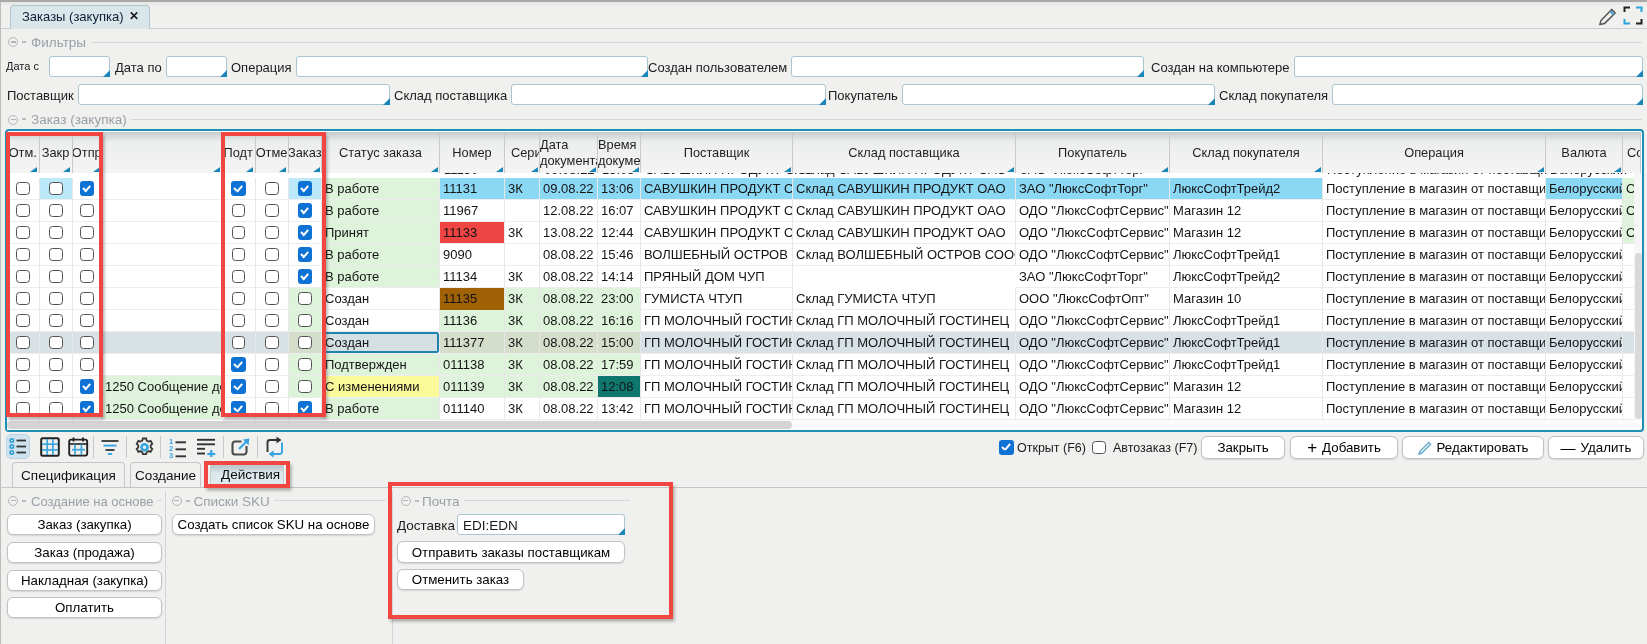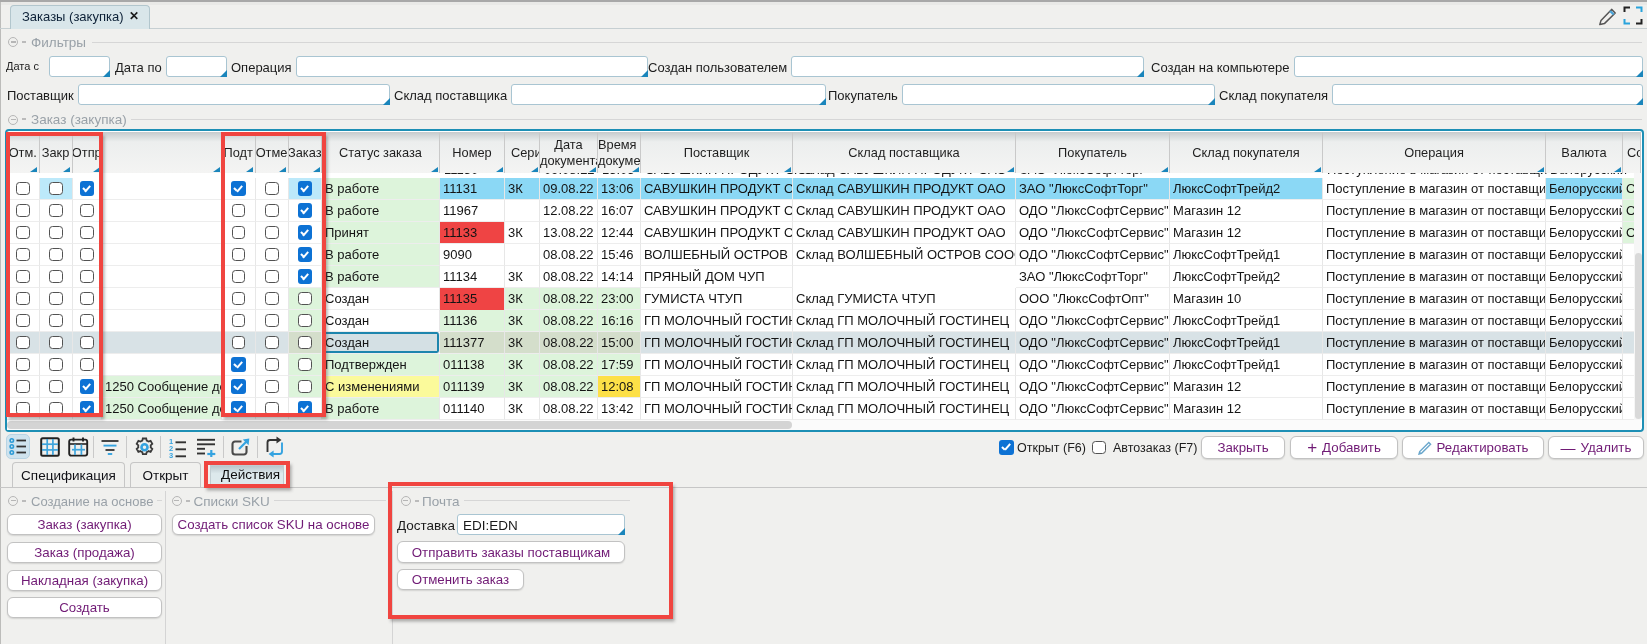--- a/index.html
+++ b/index.html
@@ -19,21 +19,21 @@
   font-size:12.8px;display:flex;align-items:center;justify-content:center;text-align:center;line-height:1.25;overflow:hidden;}
 .sort{position:absolute;width:0;height:0;border-left:7px solid transparent;border-bottom:5px solid #1a85bb;}
 .cell{position:absolute;border-right:1px solid #e7e7e7;border-bottom:1px solid #ededed;
   font-size:13px;color:#141414;line-height:21px;padding:0 3px;white-space:nowrap;overflow:hidden;}
 .cb{position:absolute;width:13.5px;height:13.5px;background:#fff;border:1.5px solid #525252;border-radius:3.5px;}
 .cbc{position:absolute;width:14.5px;height:14.5px;background:#0d72d4;border-radius:3px;}
 .cbc:after{content:"";position:absolute;left:3.2px;top:6.2px;width:4px;height:1.9px;background:#fff;transform:rotate(45deg);transform-origin:left center;}
 .cbc:before{content:"";position:absolute;left:5.6px;top:9.4px;width:7.5px;height:1.9px;background:#fff;transform:rotate(-50deg);transform-origin:left center;}
 .redbox{position:absolute;border:4.5px solid #f04540;box-shadow:1.5px 2.5px 3px rgba(80,80,80,.45);}
 .btn{position:absolute;background:#fff;border:1px solid #c2c2c2;border-radius:6px;
-  font-size:13.3px;color:#701a75;display:flex;align-items:center;justify-content:center;white-space:nowrap;box-shadow:0 1px 1.5px rgba(0,0,0,.12);}
+  font-size:13.3px;color:#000000;display:flex;align-items:center;justify-content:center;white-space:nowrap;box-shadow:0 1px 1.5px rgba(0,0,0,.12);}
 .tbtn{position:absolute;background:#f0f0ee;border:1px solid #c6c6c6;border-bottom:none;border-radius:4px 4px 0 0;
   font-size:13.5px;color:#101016;display:flex;align-items:center;justify-content:center;}
 .vsep{position:absolute;width:1px;background:#c9c9c9;}
 
 </style></head><body>
 <div id="page">
 <div class="abs" style="left:0;top:0;width:1647px;height:2px;background:#a8a8a8"></div>
 <div class="abs" style="left:0;top:2px;width:1647px;height:3px;background:#e9e9e7"></div>
 <div class="abs" style="left:0;top:2px;width:1px;height:642px;background:#bcbcba"></div>
 <div class="abs" style="left:0;top:28px;width:1647px;height:1px;background:#c6cfd2"></div>
@@ -94,21 +94,21 @@
 <div class="hcell" style="left:288.5px;top:132px;width:33.5px;height:41px;justify-content:center;">Заказ</div>
 <div class="sort" style="left:312.5px;top:167px;"></div>
 <div class="hcell" style="left:322px;top:132px;width:118px;height:41px;justify-content:center;">Статус заказа</div>
 <div class="sort" style="left:430.5px;top:167px;"></div>
 <div class="hcell" style="left:440px;top:132px;width:65px;height:41px;justify-content:center;">Номер</div>
 <div class="sort" style="left:495.5px;top:167px;"></div>
 <div class="hcell" style="left:505px;top:132px;width:35px;height:41px;justify-content:flex-start;padding-left:6px;">Серия</div>
 <div class="sort" style="left:530.5px;top:167px;"></div>
 <div class="hcell" style="left:540px;top:132px;width:58px;height:41px;justify-content:center;">
       <div style="width:100%">
-        <div style="text-align:center">Дата</div>
+        <div style="text-align:left">Дата</div>
         <div style="text-align:left;white-space:nowrap">документа</div>
       </div>
     </div>
 <div class="sort" style="left:588.5px;top:167px;"></div>
 <div class="hcell" style="left:598px;top:132px;width:43px;height:41px;justify-content:center;">
       <div style="width:100%">
         <div style="text-align:left;white-space:nowrap">Время</div>
         <div style="text-align:left;white-space:nowrap">документа</div>
       </div>
     </div>
@@ -303,21 +303,21 @@
 <div class="cell" style="left:222px;top:288.0px;width:33.5px;height:22.0px;background:#ffffff;">
       <div class="cb" style="left:9.75px;top:3.5px;"></div>
     </div>
 <div class="cell" style="left:255.5px;top:288.0px;width:33.0px;height:22.0px;background:#ffffff;">
       <div class="cb" style="left:9.5px;top:3.5px;"></div>
     </div>
 <div class="cell" style="left:288.5px;top:288.0px;width:33.5px;height:22.0px;background:#ddf4db;">
       <div class="cb" style="left:9.75px;top:3.5px;"></div>
     </div>
 <div class="cell" style="left:322px;top:288.0px;width:118px;height:22.0px;background:#ffffff;">Создан</div>
-<div class="cell" style="left:440px;top:288.0px;width:65px;height:34px;background:#ef4444;">11135</div>
+<div class="cell" style="left:440px;top:288.0px;width:65px;height:34px;background:#a16207;">11135</div>
 <div class="cell" style="left:505px;top:288.0px;width:35px;height:22.0px;background:#ddf4db;">3К</div>
 <div class="cell" style="left:540px;top:288.0px;width:58px;height:22.0px;background:#ddf4db;">08.08.22</div>
 <div class="cell" style="left:598px;top:288.0px;width:43px;height:22.0px;background:#ddf4db;">23:00</div>
 <div class="cell" style="left:641px;top:288.0px;width:152px;height:22.0px;background:#ffffff;">ГУМИСТА ЧТУП</div>
 <div class="cell" style="left:793px;top:288.0px;width:223px;height:22.0px;background:#ffffff;">Склад ГУМИСТА ЧТУП</div>
 <div class="cell" style="left:1016px;top:288.0px;width:154px;height:22.0px;background:#ffffff;">ООО "ЛюксСофтОпт"</div>
 <div class="cell" style="left:1170px;top:288.0px;width:153px;height:22.0px;background:#ffffff;">Магазин 10</div>
 <div class="cell" style="left:1323px;top:288.0px;width:223px;height:22.0px;background:#ffffff;">Поступление в магазин от поставщика</div>
 <div class="cell" style="left:1546px;top:288.0px;width:77px;height:22.0px;background:#ffffff;">Белорусский</div>
 <div class="cell" style="left:1623px;top:288.0px;width:18px;height:22.0px;background:#ffffff;"></div>
@@ -430,21 +430,21 @@
 <div class="cell" style="left:255.5px;top:376.0px;width:33.0px;height:22.0px;background:#ffffff;">
       <div class="cb" style="left:9.5px;top:3.5px;"></div>
     </div>
 <div class="cell" style="left:288.5px;top:376.0px;width:33.5px;height:22.0px;background:#ddf4db;">
       <div class="cb" style="left:9.75px;top:3.5px;"></div>
     </div>
 <div class="cell" style="left:322px;top:376.0px;width:118px;height:22.0px;background:#fbfa9b;">С изменениями</div>
 <div class="cell" style="left:440px;top:376.0px;width:65px;height:22.0px;background:#ddf4db;">011139</div>
 <div class="cell" style="left:505px;top:376.0px;width:35px;height:22.0px;background:#ddf4db;">3К</div>
 <div class="cell" style="left:540px;top:376.0px;width:58px;height:22.0px;background:#ddf4db;">08.08.22</div>
-<div class="cell" style="left:598px;top:376.0px;width:43px;height:22.0px;background:#fde047;">12:08</div>
+<div class="cell" style="left:598px;top:376.0px;width:43px;height:22.0px;background:#0f766e;">12:08</div>
 <div class="cell" style="left:641px;top:376.0px;width:152px;height:22.0px;background:#ffffff;">ГП МОЛОЧНЫЙ ГОСТИНЕЦ</div>
 <div class="cell" style="left:793px;top:376.0px;width:223px;height:22.0px;background:#ffffff;">Склад ГП МОЛОЧНЫЙ ГОСТИНЕЦ</div>
 <div class="cell" style="left:1016px;top:376.0px;width:154px;height:22.0px;background:#ffffff;">ОДО "ЛюксСофтСервис"</div>
 <div class="cell" style="left:1170px;top:376.0px;width:153px;height:22.0px;background:#ffffff;">Магазин 12</div>
 <div class="cell" style="left:1323px;top:376.0px;width:223px;height:22.0px;background:#ffffff;">Поступление в магазин от поставщика</div>
 <div class="cell" style="left:1546px;top:376.0px;width:77px;height:22.0px;background:#ffffff;">Белорусский</div>
 <div class="cell" style="left:1623px;top:376.0px;width:18px;height:22.0px;background:#ffffff;"></div>
 <div class="cell" style="left:7px;top:398.0px;width:32.5px;height:22.0px;background:#ffffff;">
       <div class="cb" style="left:9.25px;top:3.5px;"></div>
     </div>
@@ -572,33 +572,33 @@
 <div class="lbl" style="left:1113px;top:441px;font-size:12.5px;">Автозаказ (F7)</div>
 <div class="btn" style="left:1201px;top:436px;width:84px;height:23px;">Закрыть</div>
 <div class="btn" style="left:1290px;top:436px;width:108px;height:23px;"><span style="font-size:17px;margin-right:5px;font-weight:400;">+</span>Добавить</div>
 <div class="btn" style="left:1402px;top:436px;width:142px;height:23px;">
 <svg width="14" height="14" viewBox="0 0 14 14" style="margin-right:5px">
         <path d="M1 13 L3.5 12.3 L12.6 3.2 L10.8 1.4 L1.7 10.5 Z" fill="none" stroke="#6aa7cc" stroke-width="1.4"></path>
         <path d="M1 13 l2.5-.7 -1.8-1.8 z" fill="#6aa7cc"></path>
       </svg>Редактировать</div>
 <div class="btn" style="left:1548px;top:436px;width:96px;height:23px;"><span style="font-size:15px;margin-right:5px;">—</span>Удалить</div>
 <div class="tbtn" style="left:12px;top:462px;width:113px;height:25px;">Спецификация</div>
-<div class="tbtn" style="left:130px;top:462px;width:71px;height:25px;">Открыт</div>
+<div class="tbtn" style="left:130px;top:462px;width:71px;height:25px;">Создание</div>
 <div class="abs" style="left:0;top:487px;width:1647px;height:1px;background:#c6c6c6"></div>
 <div class="abs" style="left:210px;top:465px;width:74px;height:21px;background:linear-gradient(#b9c6cb,#dde9ec 40%);border:1px solid #c0ccd0;"></div>
 <div class="abs" style="left:221px;top:467px;font-size:13.5px;color:#0d0d0d;">Действия</div>
 <div class="redbox" style="left:204px;top:460.5px;width:86px;height:27px;"></div>
 <div class="grpc" style="left:8.3px;top:495.8px;"></div>
 <div class="grpd" style="left:22px;top:500.2px;"></div>
 <div class="grpt" style="left:31px;top:494px;font-size:13px;">Создание на основе</div>
 <div class="abs" style="left:157px;top:500.3px;width:5px;height:1px;background:#d6d6d6"></div>
 <div class="btn" style="left:7px;top:514px;width:155px;height:21px;">Заказ (закупка)</div>
 <div class="btn" style="left:7px;top:542px;width:155px;height:21px;">Заказ (продажа)</div>
 <div class="btn" style="left:7px;top:570px;width:155px;height:21px;">Накладная (закупка)</div>
-<div class="btn" style="left:7px;top:597px;width:155px;height:21px;">Создать</div>
+<div class="btn" style="left:7px;top:597px;width:155px;height:21px;">Оплатить</div>
 <div class="vsep" style="left:165px;top:491px;height:153px;background:#d4d4d4;"></div>
 <div class="grpc" style="left:171.8px;top:495.8px;"></div>
 <div class="grpd" style="left:185.8px;top:500.2px;"></div>
 <div class="grpt" style="left:193.5px;top:493.5px;">Списки SKU</div>
 <div class="abs" style="left:274px;top:500.3px;width:112px;height:1px;background:#d6d6d6"></div>
 <div class="btn" style="left:172px;top:514px;width:203px;height:21px;">Создать список SKU на основе</div>
 <div class="vsep" style="left:392px;top:491px;height:153px;background:#d4d4d4;"></div>
 <div class="grpc" style="left:400.5px;top:495.8px;"></div>
 <div class="grpd" style="left:414.5px;top:500.2px;"></div>
 <div class="grpt" style="left:422px;top:493.5px;">Почта</div>

